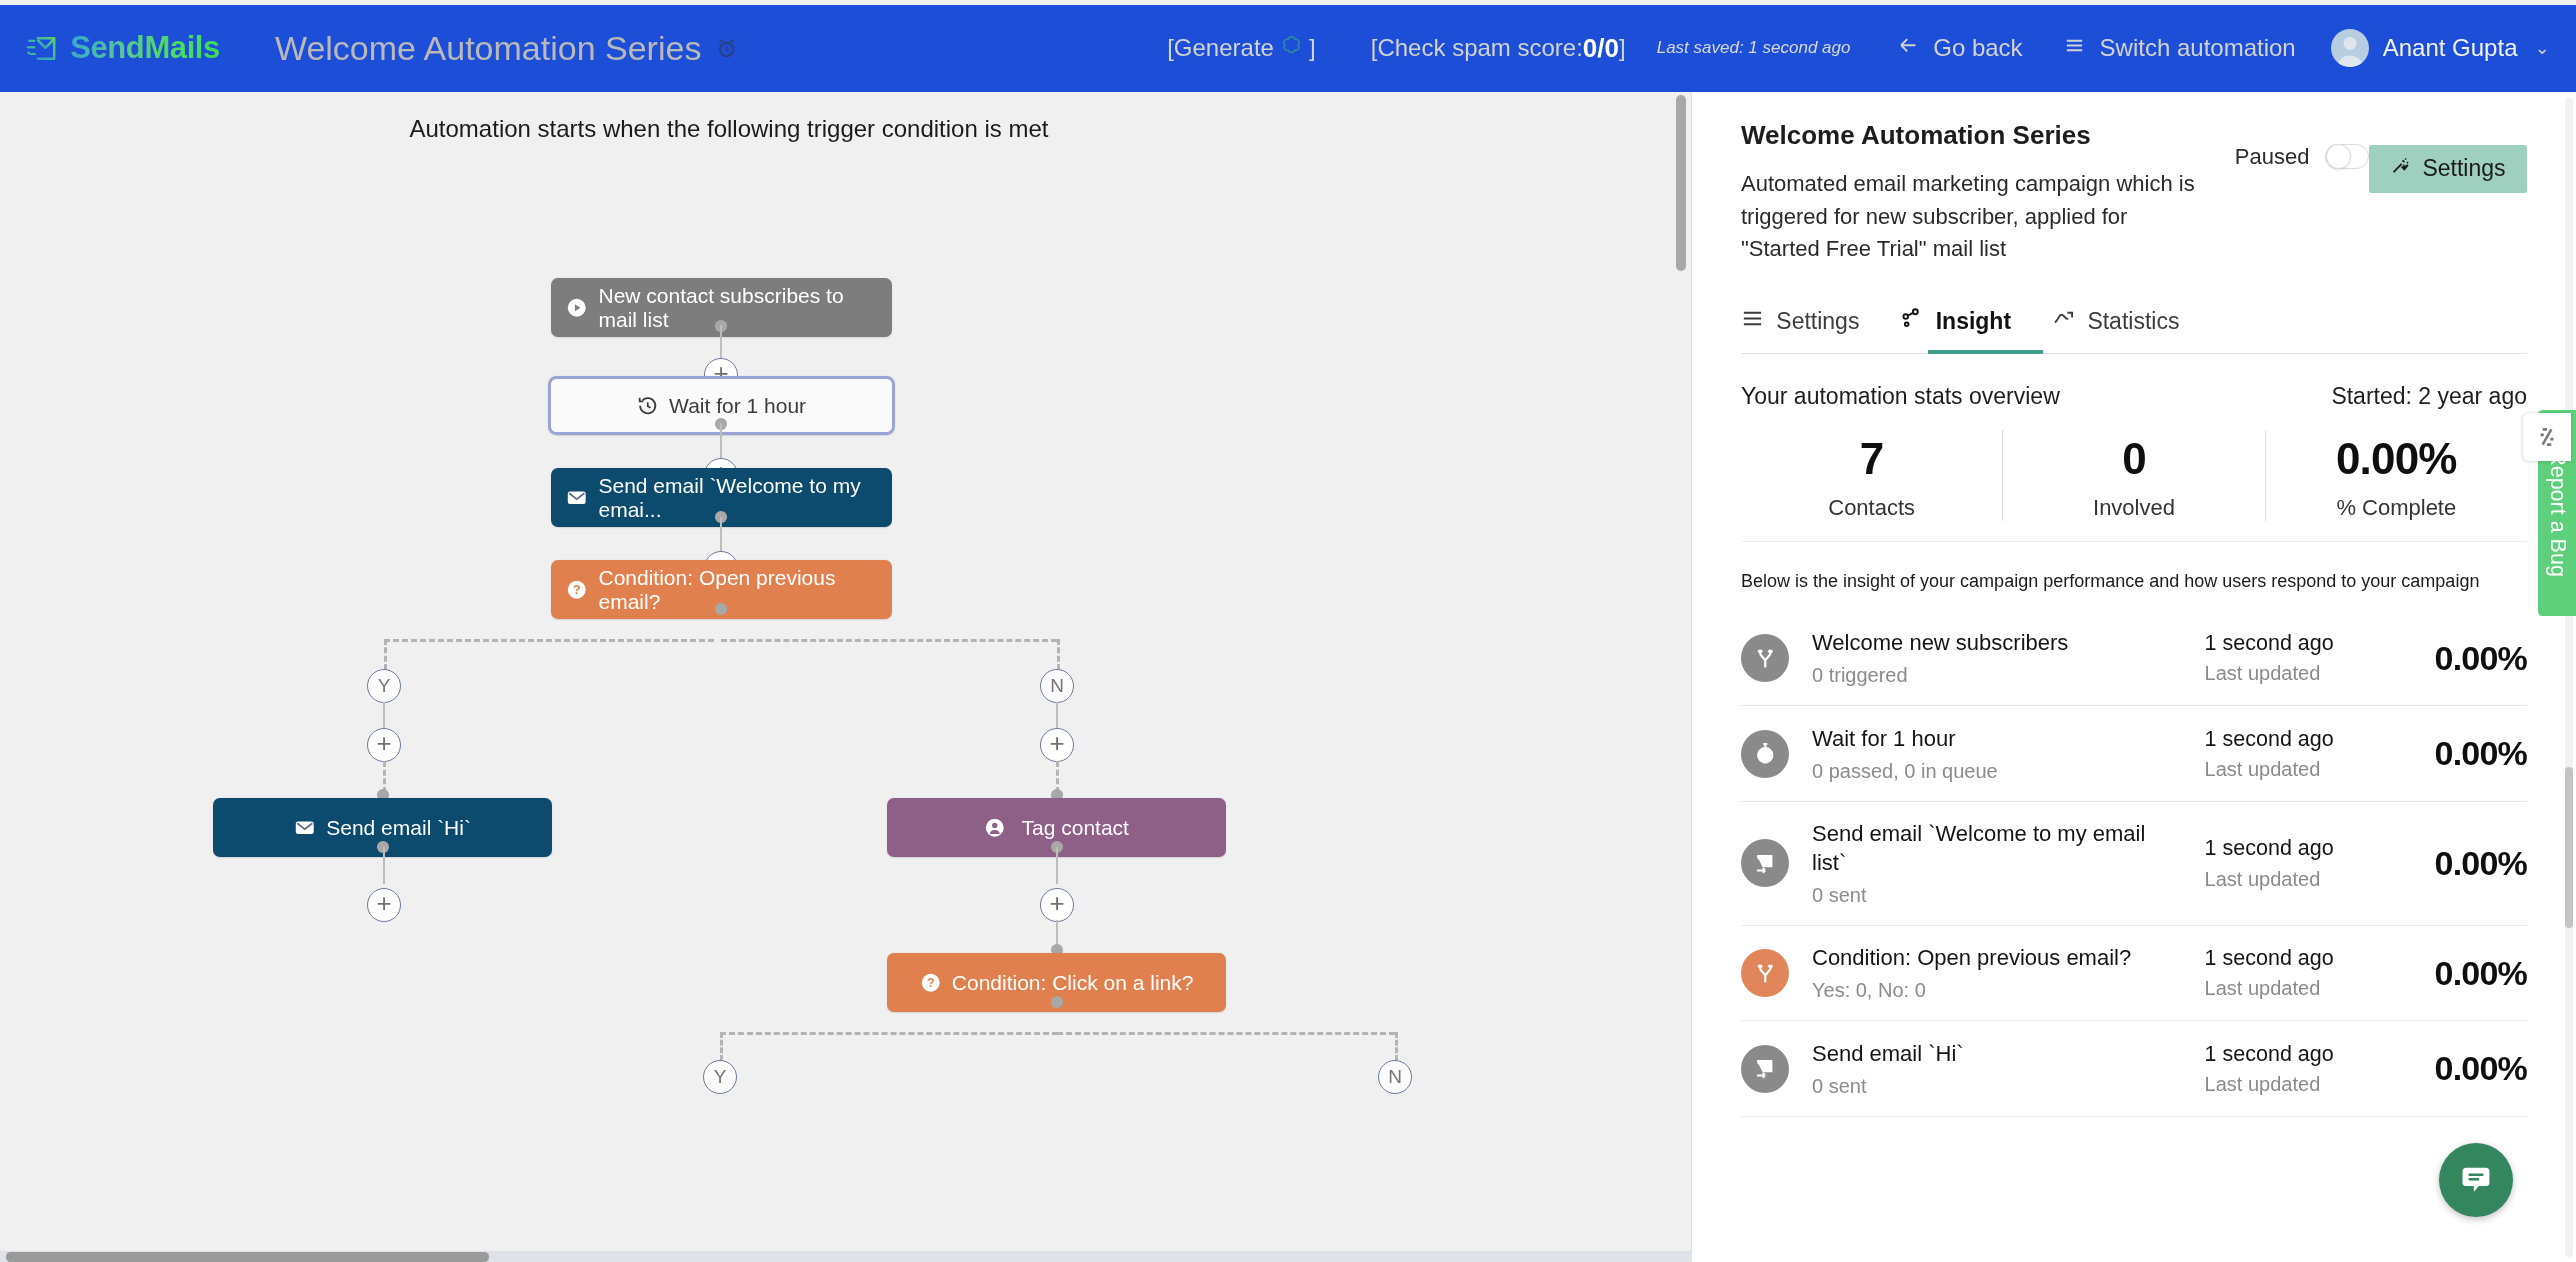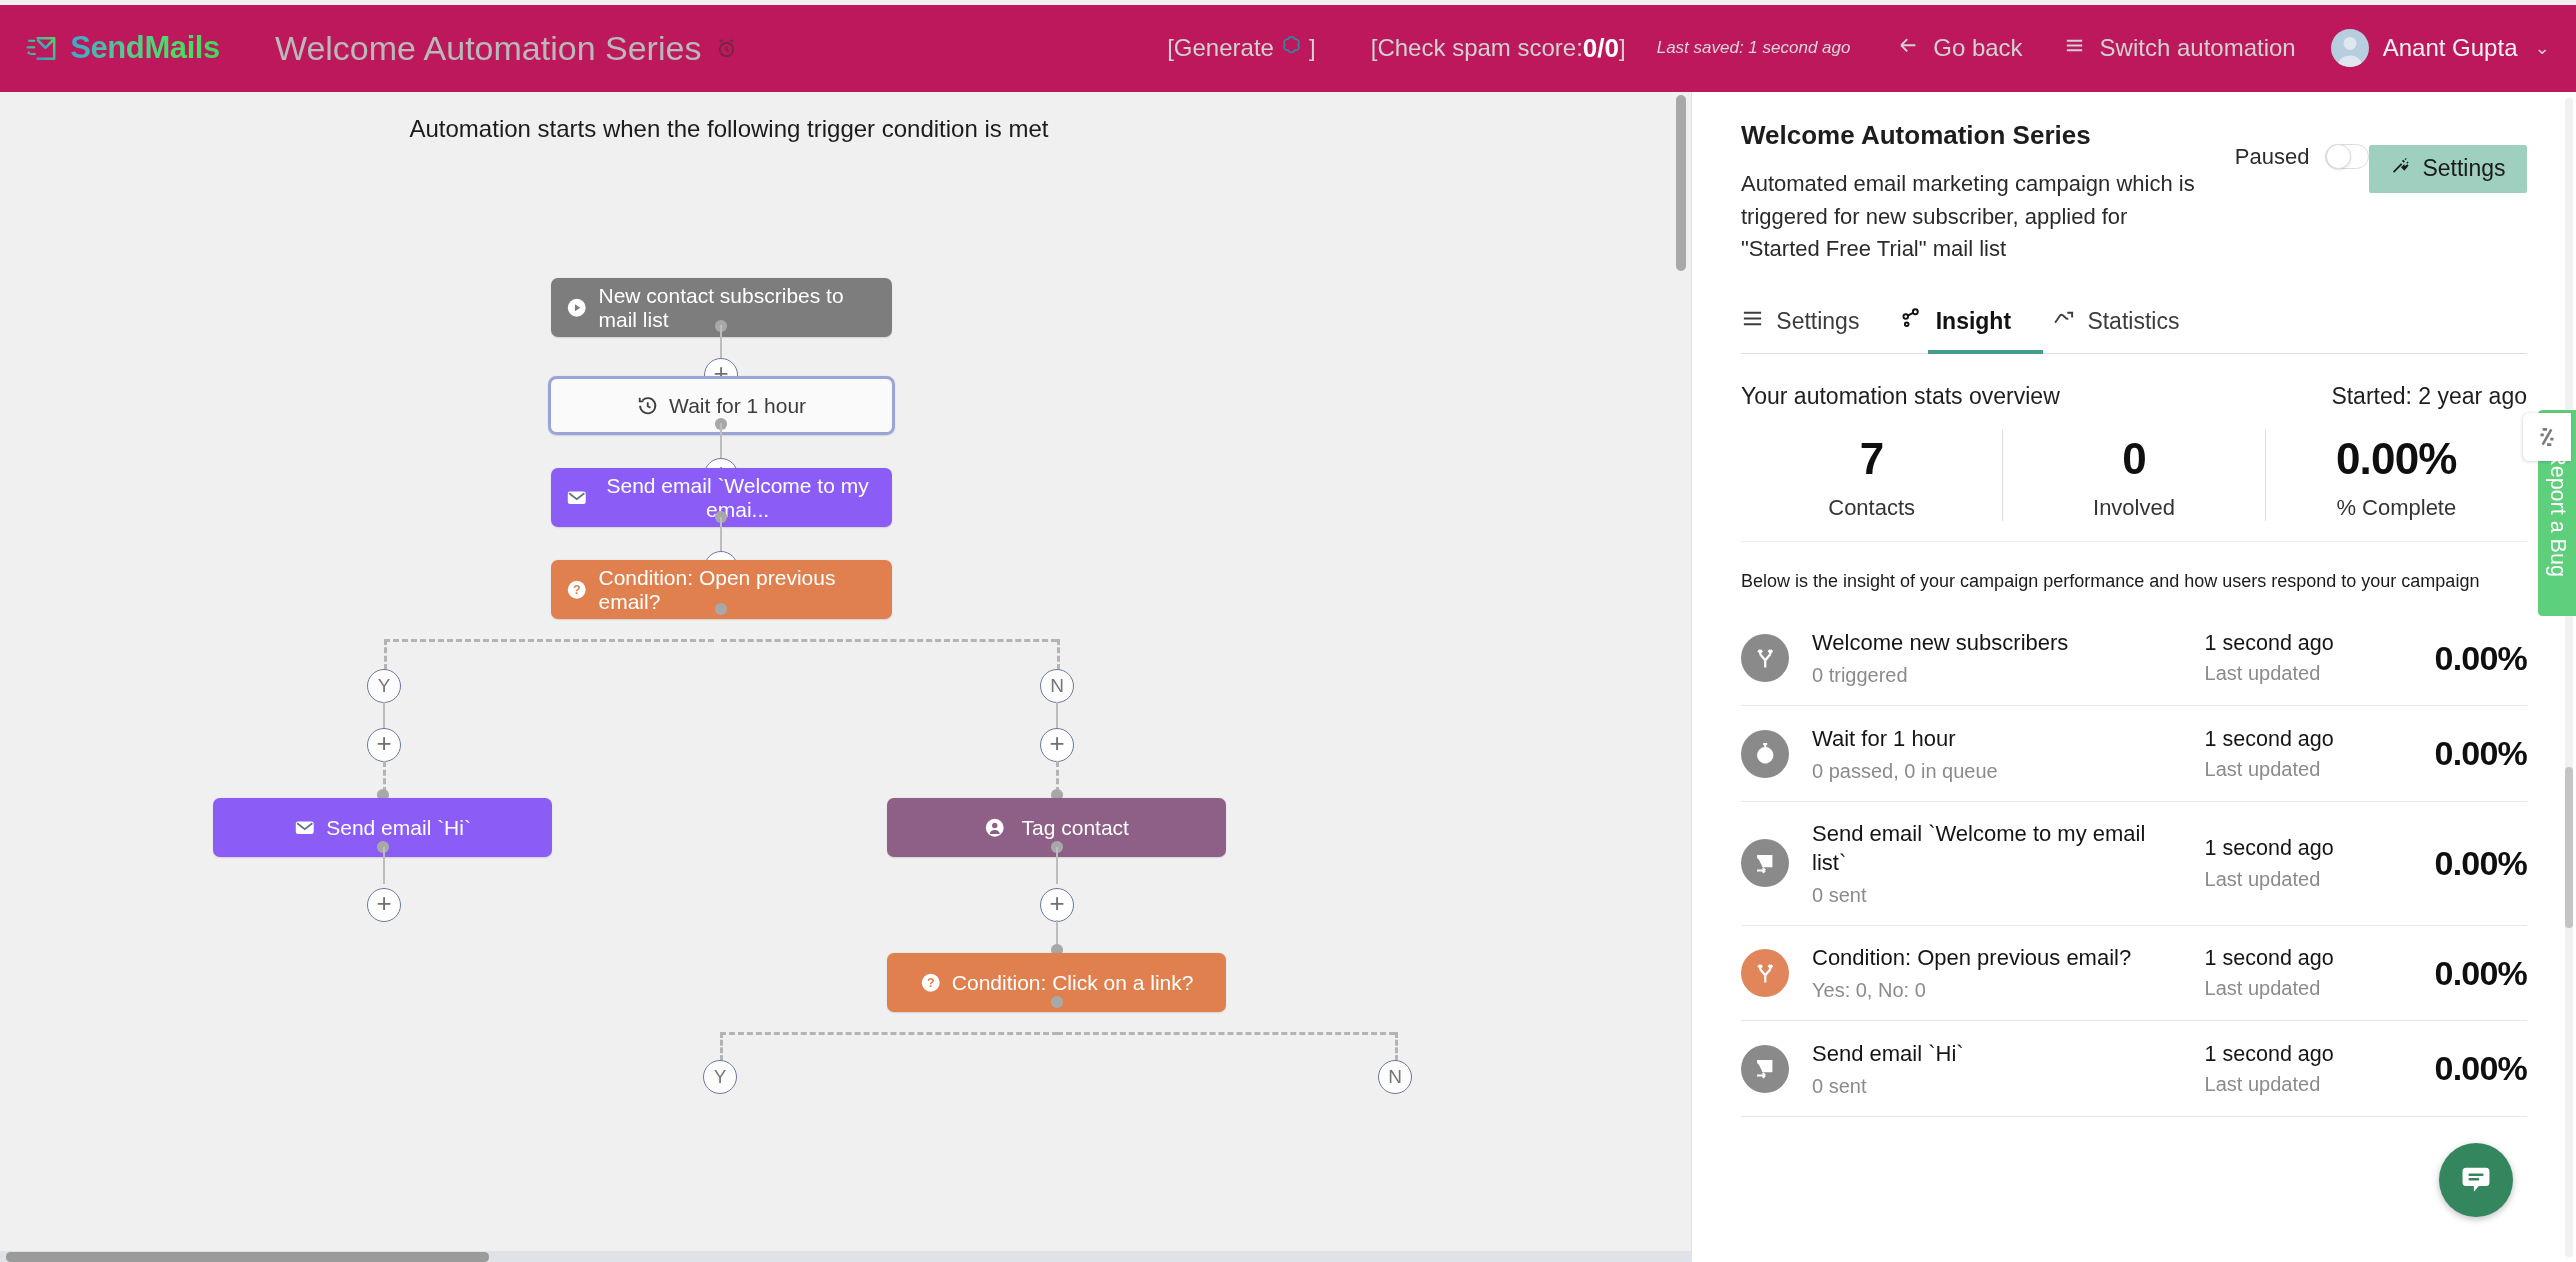--- a/index.html
+++ b/index.html
@@ -7,21 +7,21 @@
     width: 2576px; height: 1263px;
     font-family: "Liberation Sans", sans-serif;
     background: #f0f0f0;
     overflow: hidden;
   }
   .app { position: relative; width: 2576px; height: 1263px; }
 
   
   .topbar {
     position: absolute; top: 4.6px; left: 0; right: 0; height: 87px;
-    background: #be185d;
+    background: #1d4ed8;
     display: flex; align-items: center;
     color: #cfcfcf;
   }
   .logo-wrap { display: flex; align-items: center; margin-left: 24.5px; gap: 10.7px; }
   .logo-mark { width: 35px; height: 35px; flex: 0 0 auto; }
   .logo-text {
     font-size: 31px; font-weight: bold; letter-spacing: -0.4px;
     background: linear-gradient(100deg, #3aa7d0 0%, #57c98e 38%, #4bdc63 70%, #3fd95a 100%);
     -webkit-background-clip: text; background-clip: text; color: transparent;
   }
@@ -78,21 +78,21 @@
     font-size: 21px; color: #fff; padding: 0 15.3px;
     box-shadow: 0 0.8px 1.5px rgba(0,0,0,.12);
   }
   .node .nic { width: 21.5px; height: 21.5px; flex: 0 0 auto; display:flex; align-items:center; justify-content:center; }
   .node .nic svg { width: 21.5px; height: 21.5px; }
   .node.trigger { background: #7d7d7d; }
   .node.wait {
     background: #fafafa; color: #3d3d3d; border: 3.1px solid #9aa4d6;
     border-radius: 8.4px;
   }
-  .node.email { background: #8b5cf6; text-align: center; }
+  .node.email { background: #0c4a6e; }
   .node.cond  { background: #e0804f; }
   .node.tag   { background: #8e5f87; }
 
   .plus {
     position: absolute; width: 34px; height: 34px; border-radius: 50%;
     background: #fff; border: 1.5px solid #6b7a9c;
     display: flex; align-items: center; justify-content: center;
     font-size: 26px; color: #717171; line-height: 0; padding-bottom: 3.1px;
   }
   .yn {

